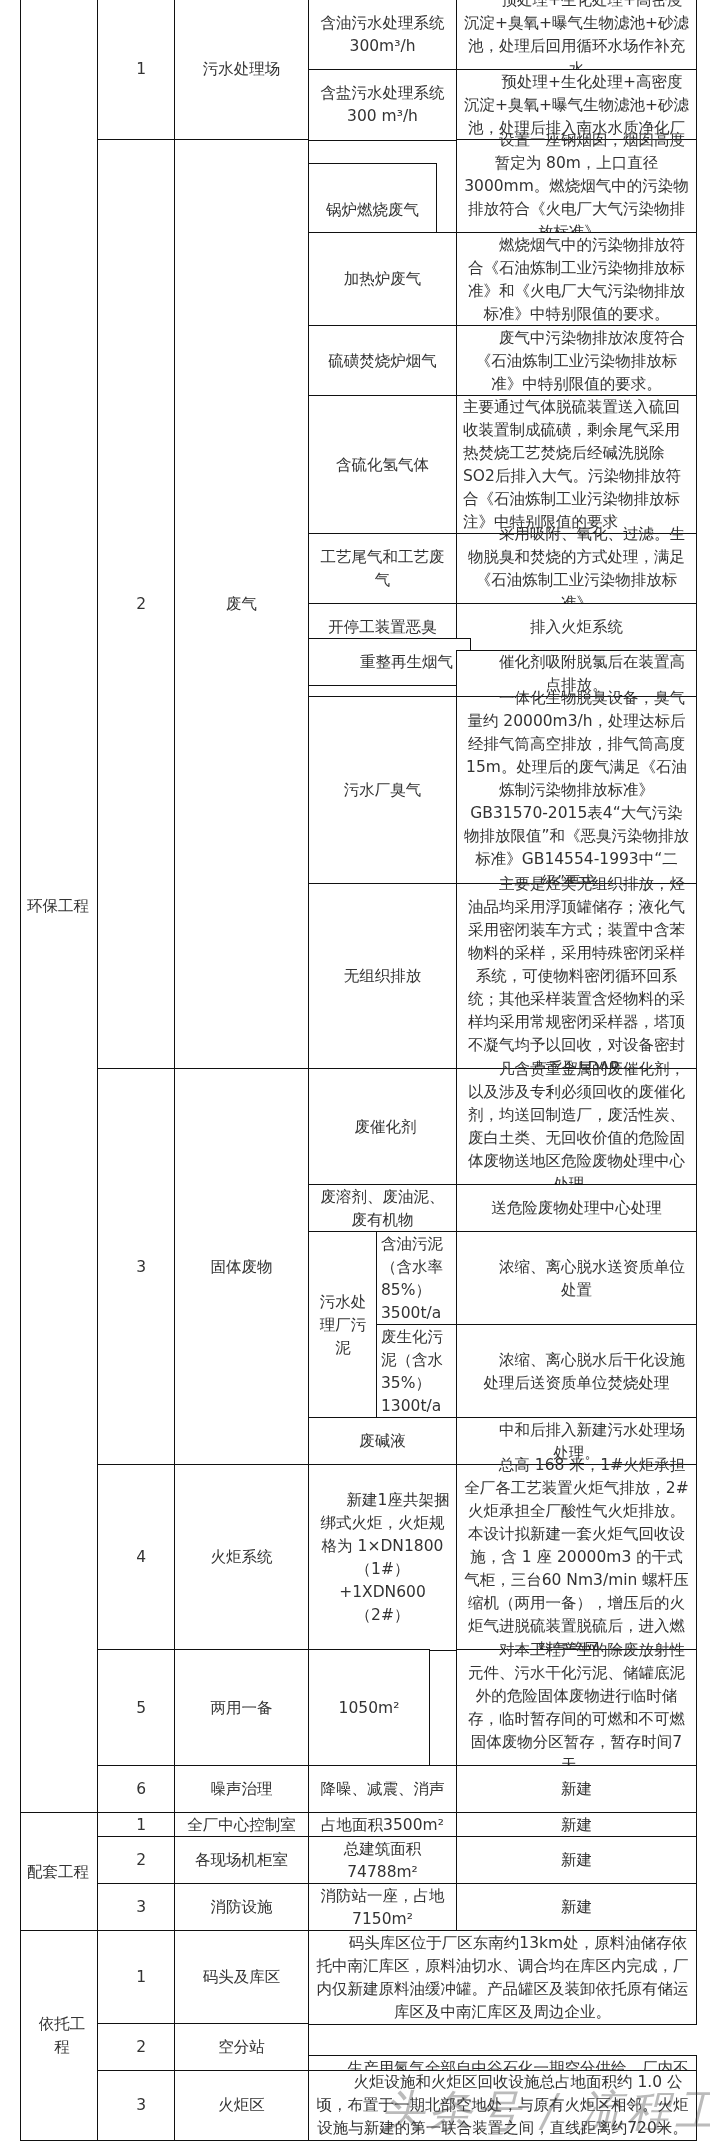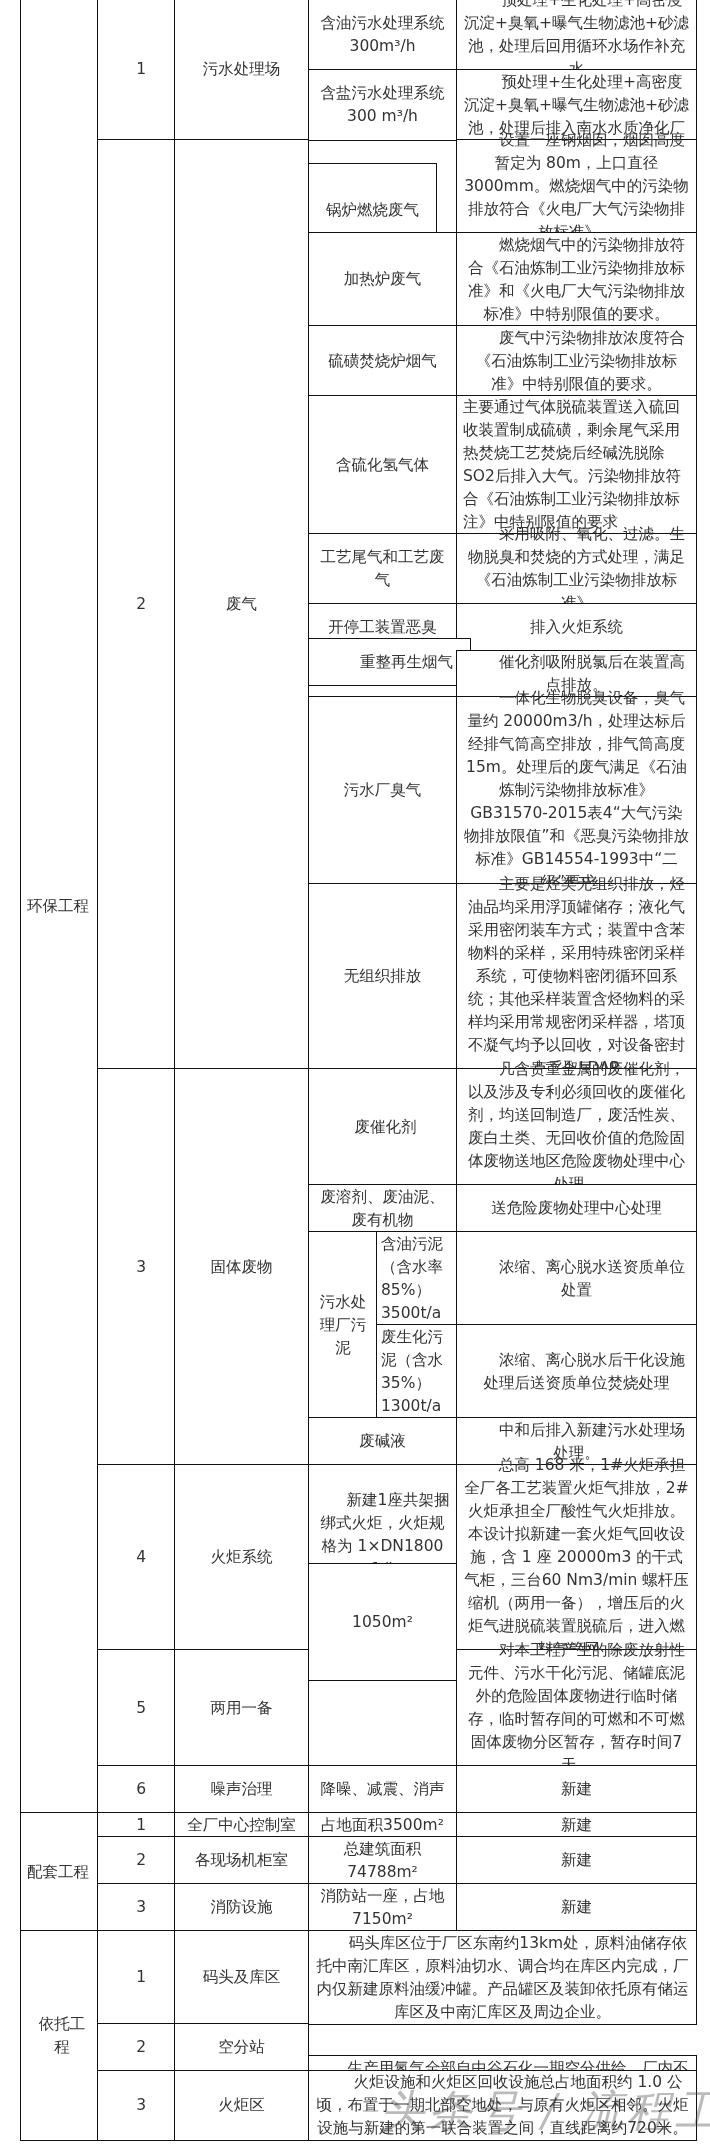--- a/index.html
+++ b/index.html
@@ -173,21 +173,21 @@
 <div class="c desc" style="left:456px;top:1464px;width:241px;height:187px;">
     <span>总高 168 米，1#火炬承担全厂各工艺装置火炬气排放，2#火炬承担全厂酸性气火炬排放。本设计拟新建一套火炬气回收设施，含 1 座 20000m3 的干式气柜，三台60 Nm3/min 螺杆压缩机（两用一备），增压后的火炬气进脱硫装置脱硫后，进入燃料气管网。</span>
   </div>
 
 <div class="c num" style="left:97px;top:1649px;width:78px;height:118px;">
     <span>5</span>
   </div>
 <div class="c" style="left:174px;top:1649px;width:135px;height:118px;">
     <span>两用一备</span>
   </div>
-<div class="c" style="left:308px;top:1563px;width:149px;height:118px;align-items:center;">
+<div class="c" style="left:308px;top:1649px;width:122px;height:118px;align-items:center;">
     <span>1050m²</span>
   </div>
 <div class="c desc" style="left:456px;top:1649px;width:241px;height:118px;">
     <span>对本工程产生的除废放射性元件、污水干化污泥、储罐底泥外的危险固体废物进行临时储存，临时暂存间的可燃和不可燃固体废物分区暂存，暂存时间7 天。</span>
   </div>
 
 <div class="c num" style="left:97px;top:1765px;width:78px;height:49px;">
     <span>6</span>
   </div>
 <div class="c" style="left:174px;top:1765px;width:135px;height:49px;">

